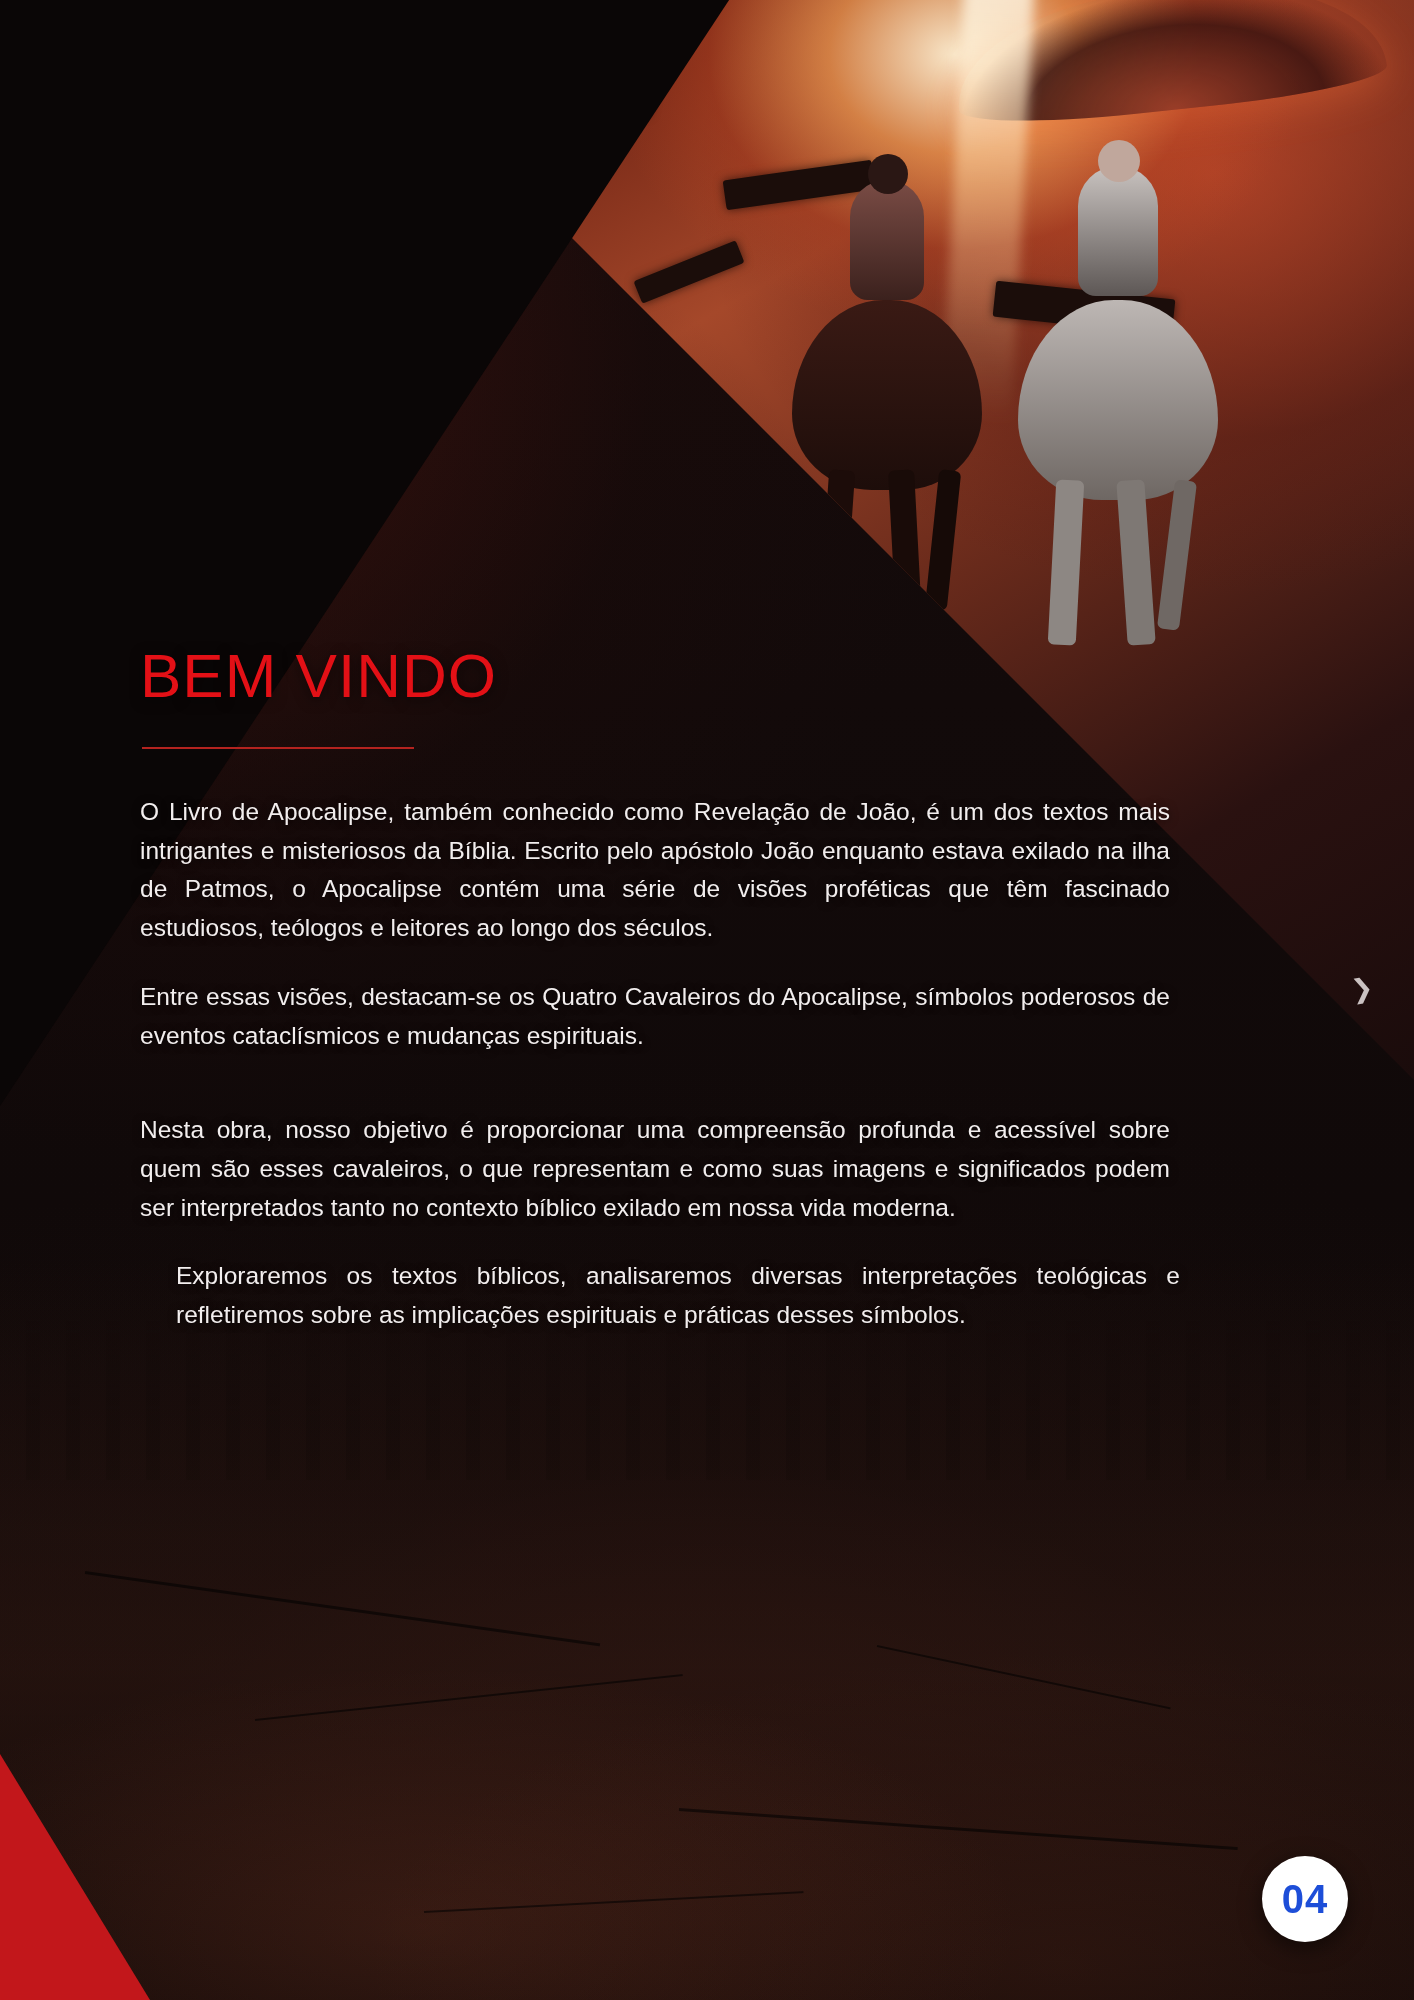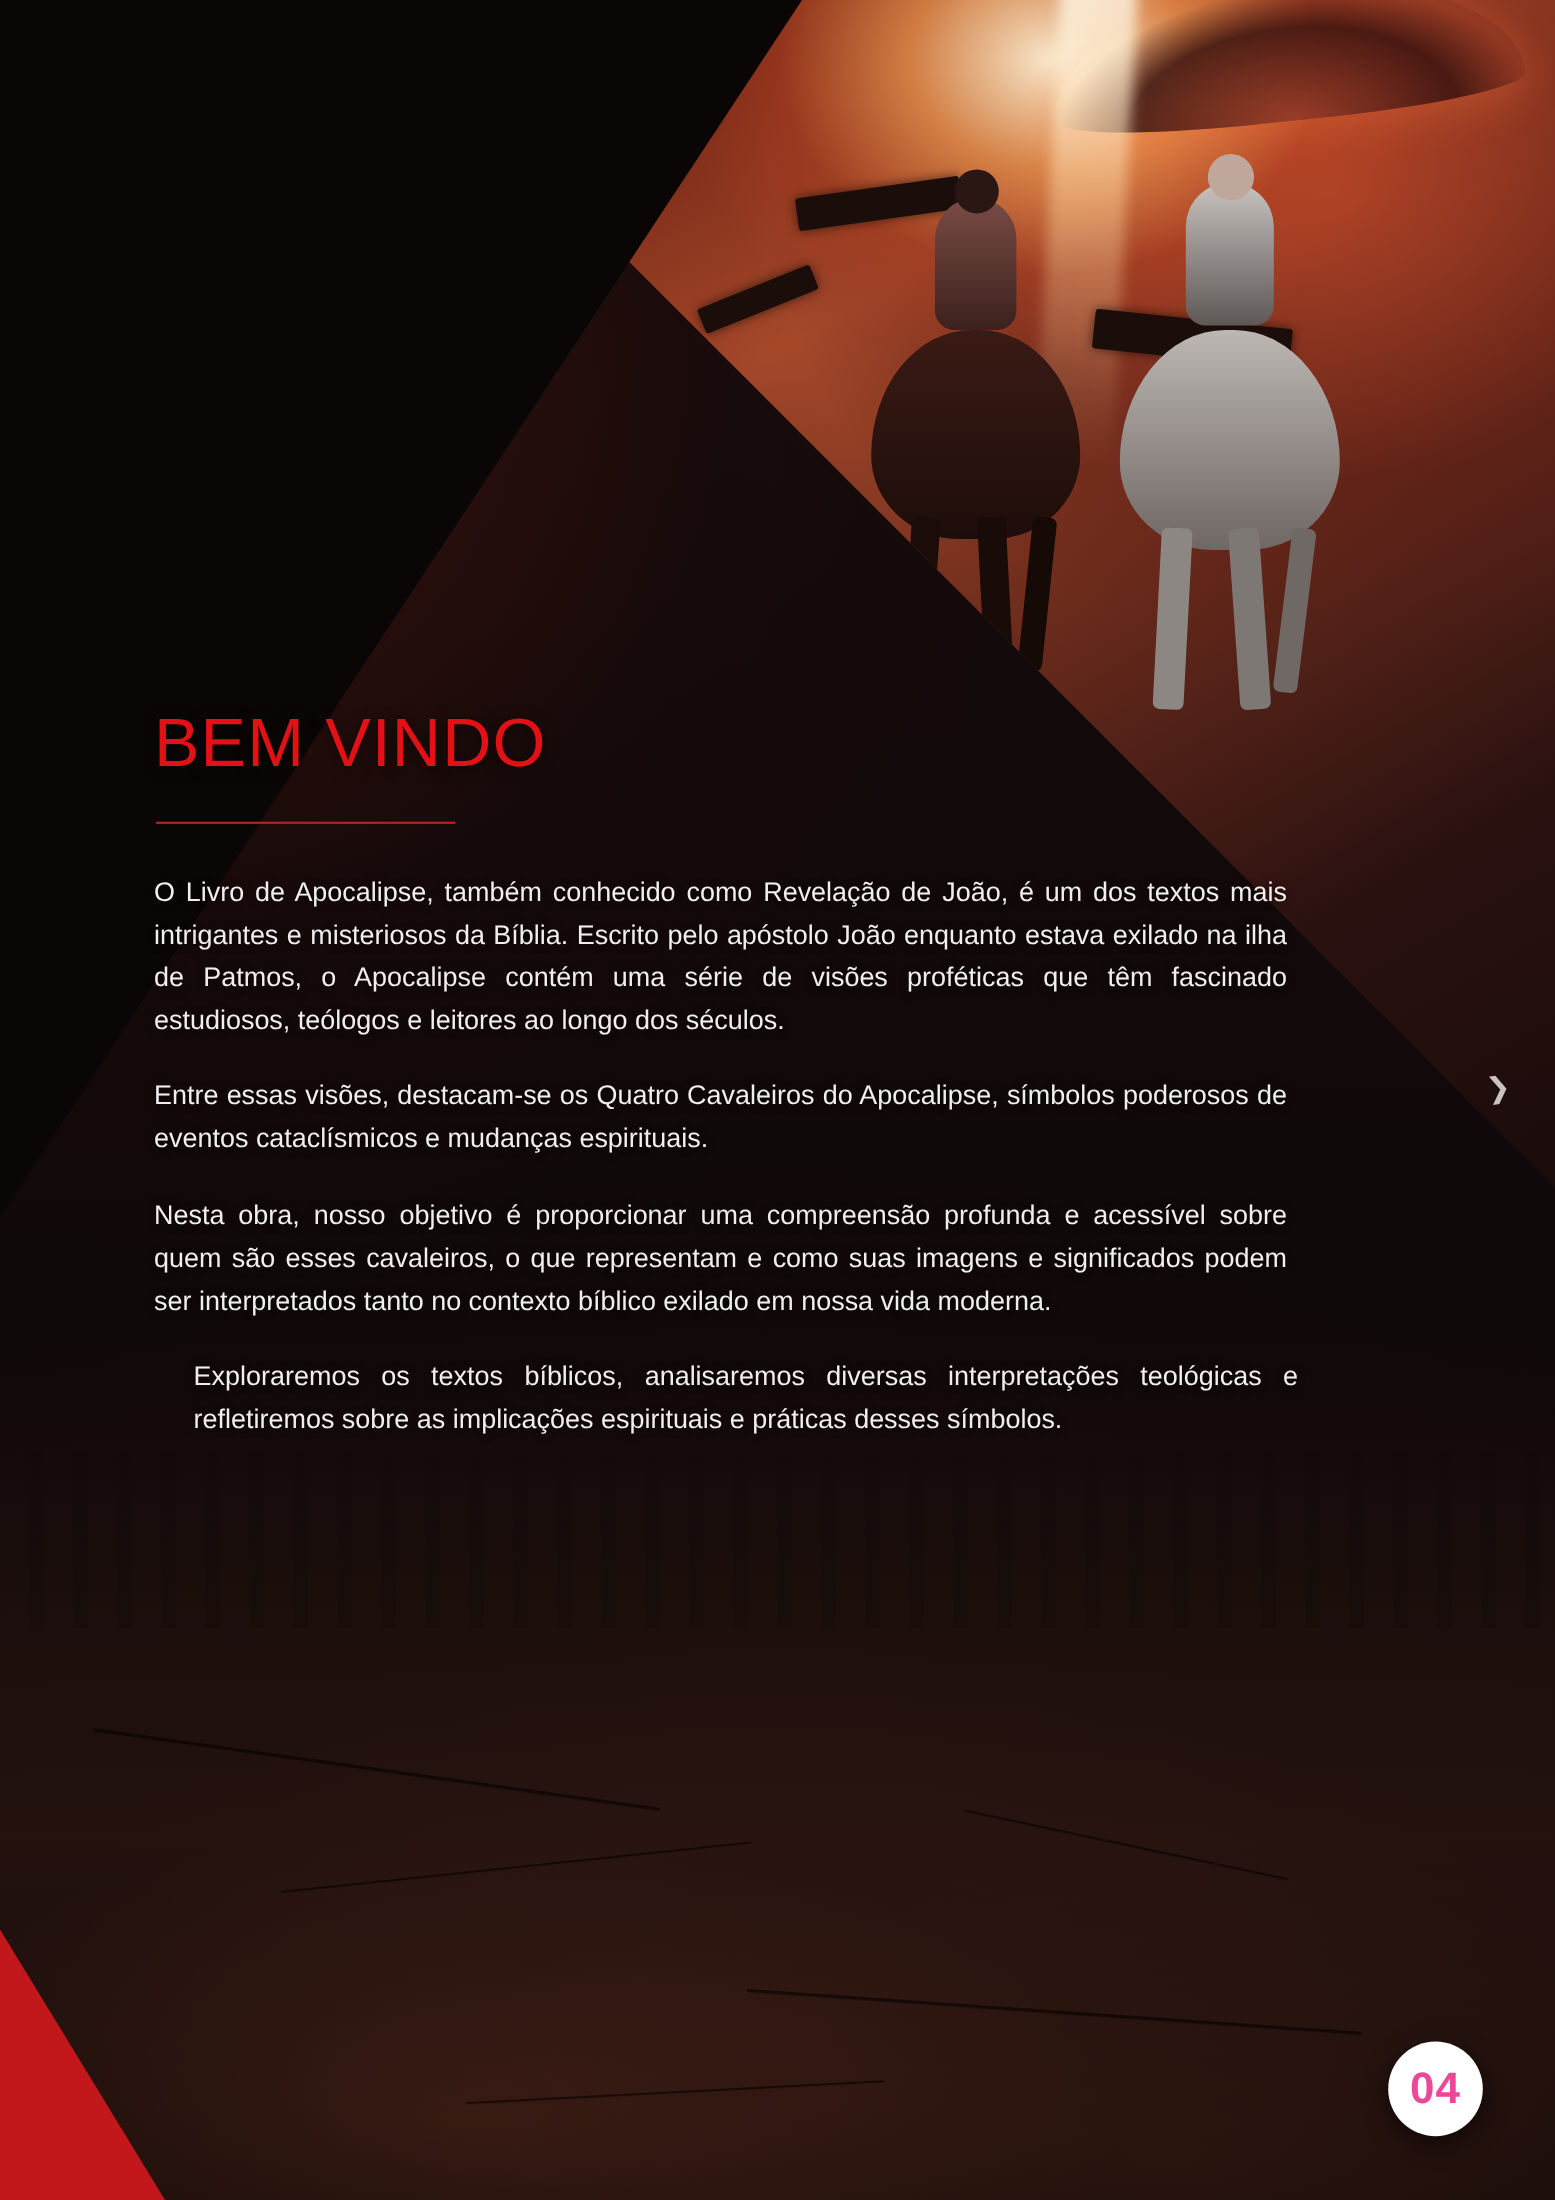--- a/index.html
+++ b/index.html
@@ -153,35 +153,35 @@
   .body-text p {
     color:#f2eeee;
     font-size:24.5px;
     line-height:1.58;
     text-align:justify;
     text-justify:inter-word;
     margin-bottom:30px;
     text-shadow:0 1px 8px rgba(0,0,0,.65);
     max-width:1030px;
   }
-  .body-text p.gap { margin-bottom:32px; }
+  .body-text p.gap { margin-bottom:56px; }
   .body-text p:last-child { margin-bottom:0;margin-left:36px; }
 
   
   .page-badge {
     position:absolute;
     right:66px; bottom:58px;
     width:86px; height:86px;
     border-radius:50%;
     background:#ffffff;
     display:flex; align-items:center; justify-content:center;
     box-shadow:0 6px 22px rgba(0,0,0,.55);
   }
   .page-badge span {
-    color:#ec4899;
+    color:#1d4ed8;
     font-size:40px;
     font-weight:700;
     letter-spacing:1px;
   }
 </style>
 </head>
 <body>
 
 <div class="page">
 

